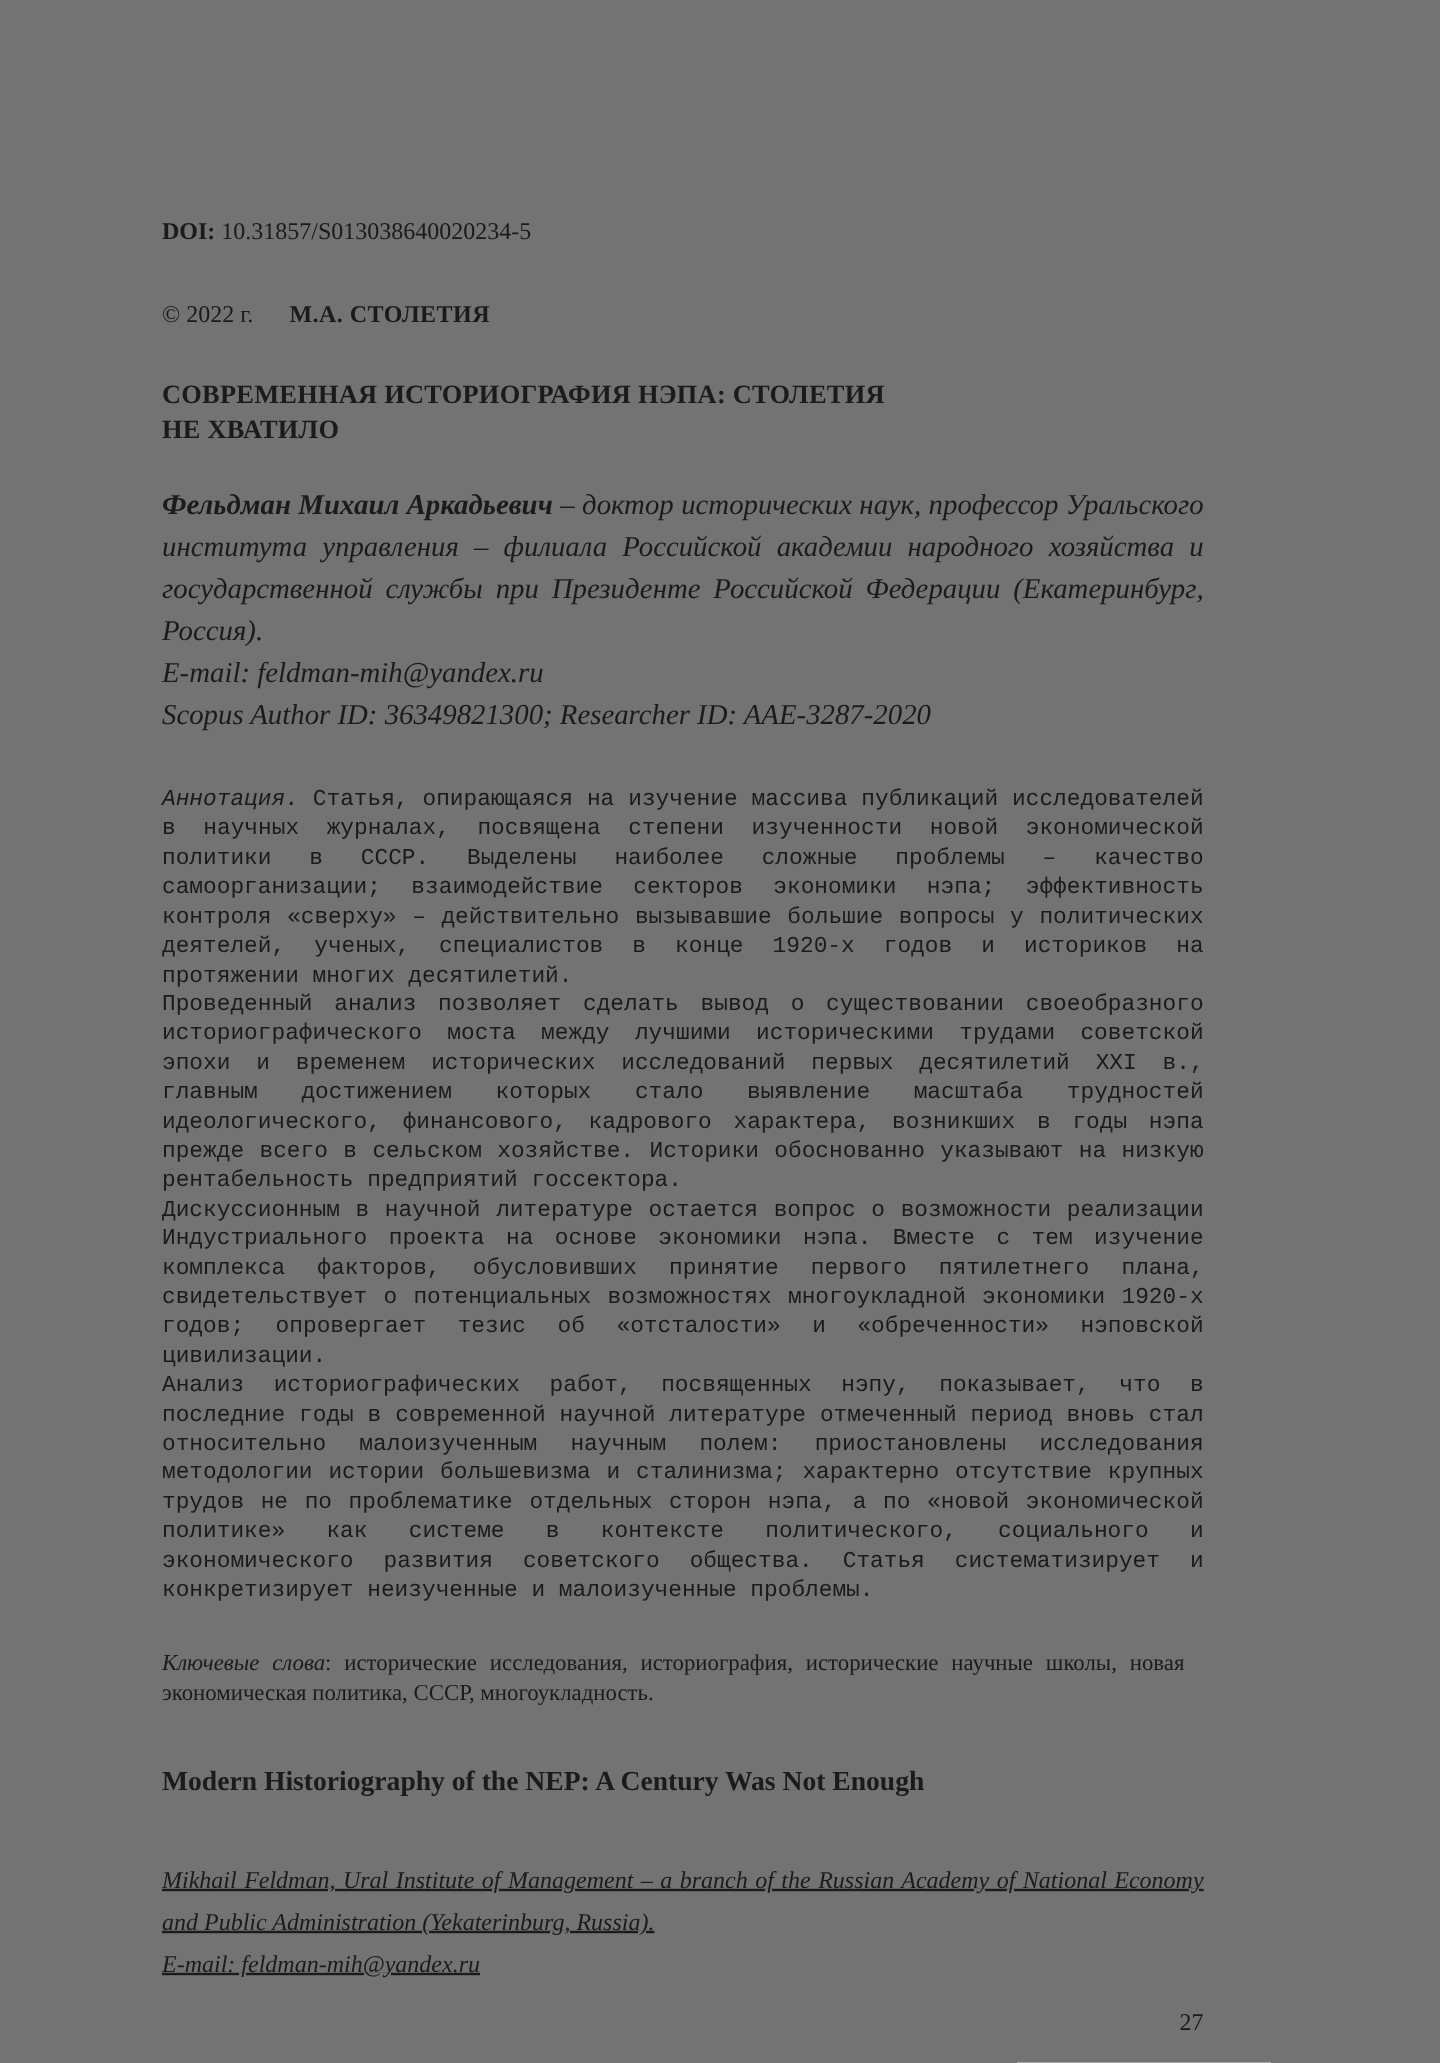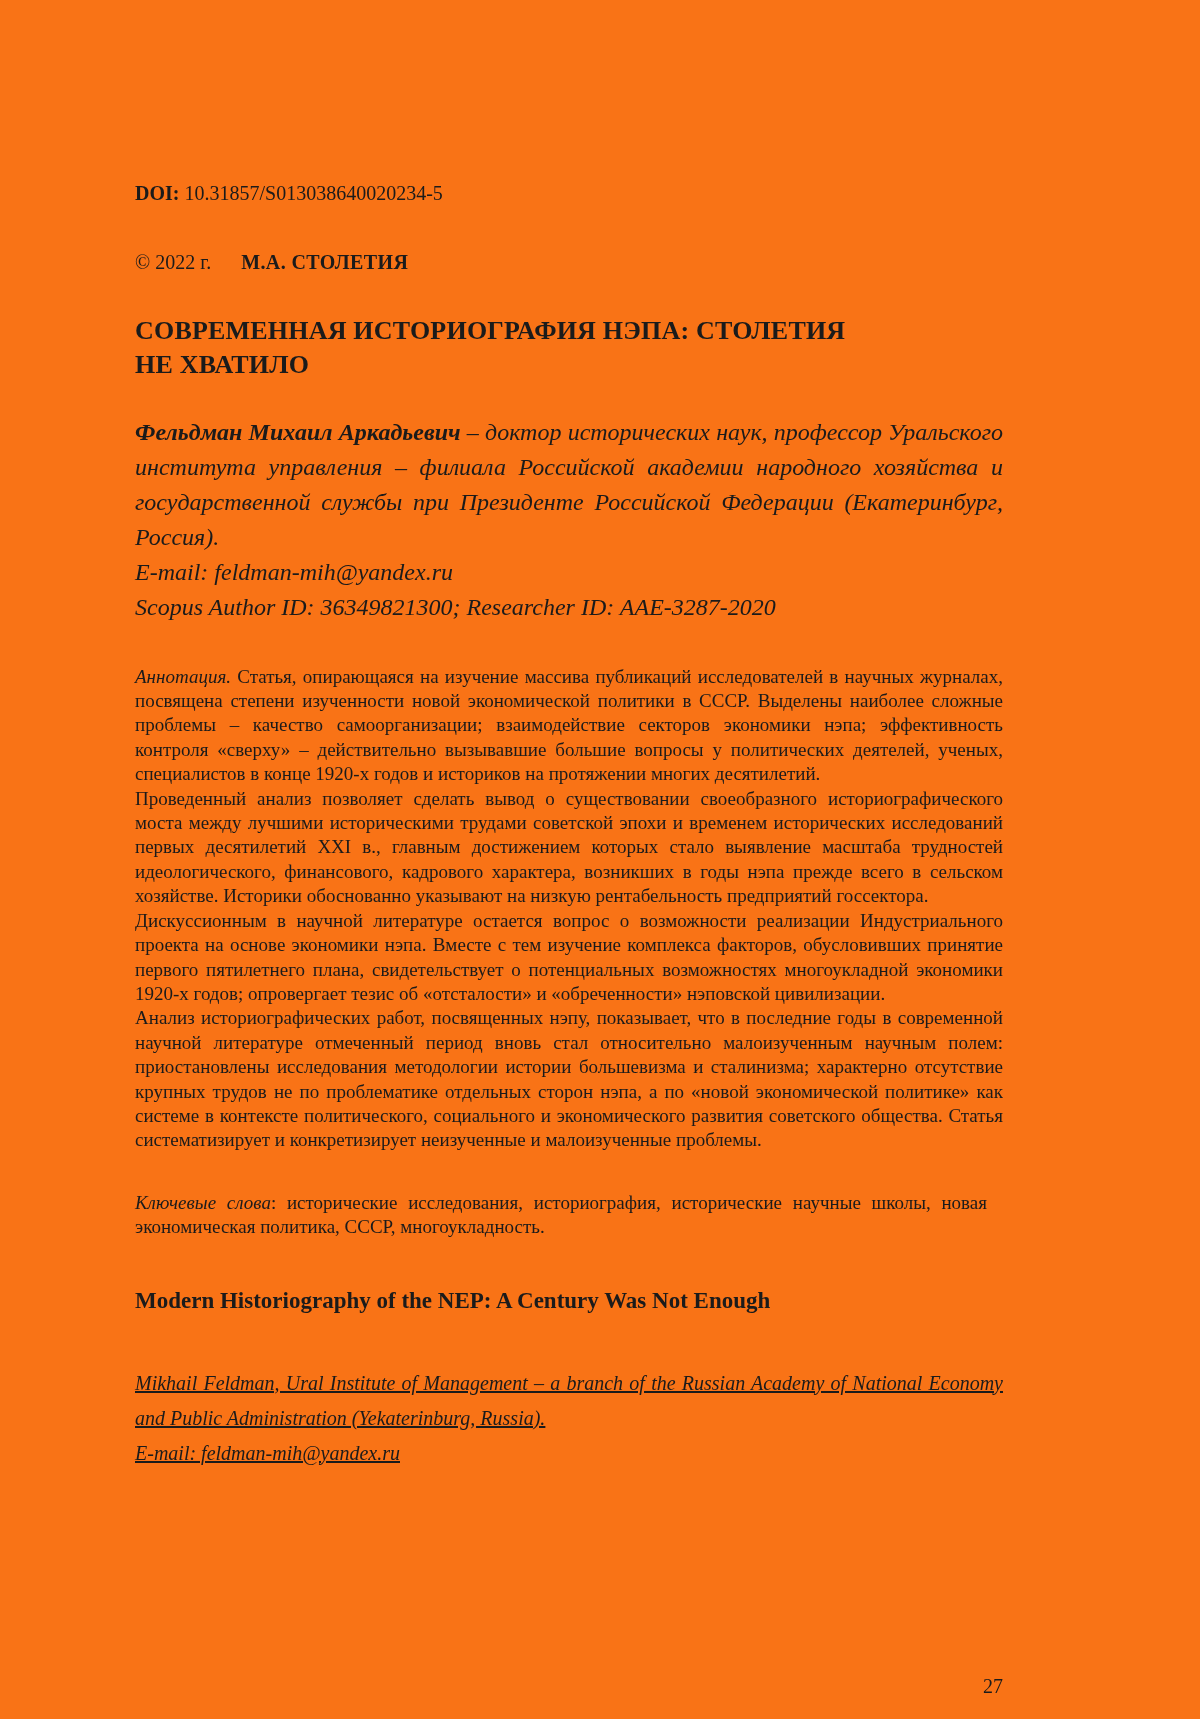--- a/index.html
+++ b/index.html
@@ -4,21 +4,21 @@
 <style>
   html, body {
     margin: 0;
     padding: 0;
     background: #ffffff;
   }
   .page {
     position: relative;
     width: 1200px;
     height: 1719px;
-    background: #f97316;
+    background: #737373;
     color: #1b1b1b;
     font-family: "Liberation Serif", serif;
     overflow: hidden;
   }
   .content {
     position: absolute;
     left: 135px;
     top: 182px;
     width: 868px;
   }
@@ -31,21 +31,21 @@
   .copyright-line {
     font-size: 20px;
     margin: 0 0 40px 0;
   }
   .author-ru-caps {
     font-weight: bold;
     margin-left: 30px;
     letter-spacing: 0.4px;
   }
   .title-ru {
-    font-size: 26px;
+    font-size: 22px;
     font-weight: bold;
     line-height: 1.32;
     margin: 0 0 32px 0;
     letter-spacing: 0.2px;
   }
   .affil-ru {
     font-size: 24px;
     font-style: italic;
     line-height: 35px;
     margin: 0 0 40px 0;
@@ -54,20 +54,21 @@
     margin: 0;
     text-align: justify;
   }
   .affil-name { font-weight: bold; }
   .affil-line { margin: 0; }
   .abstract {
     font-size: 19px;
     line-height: 24.4px;
     text-align: justify;
     margin: 0 0 38px 0;
+    font-family: Liberation Mono, monospace;
   }
   .abstract p { margin: 0; }
   .abstract-label { font-style: italic; }
   .keywords {
     font-size: 19px;
     line-height: 24.4px;
     text-align: justify;
     margin: 0 16px 48px 0;
   }
   .keywords-label { font-style: italic; }

